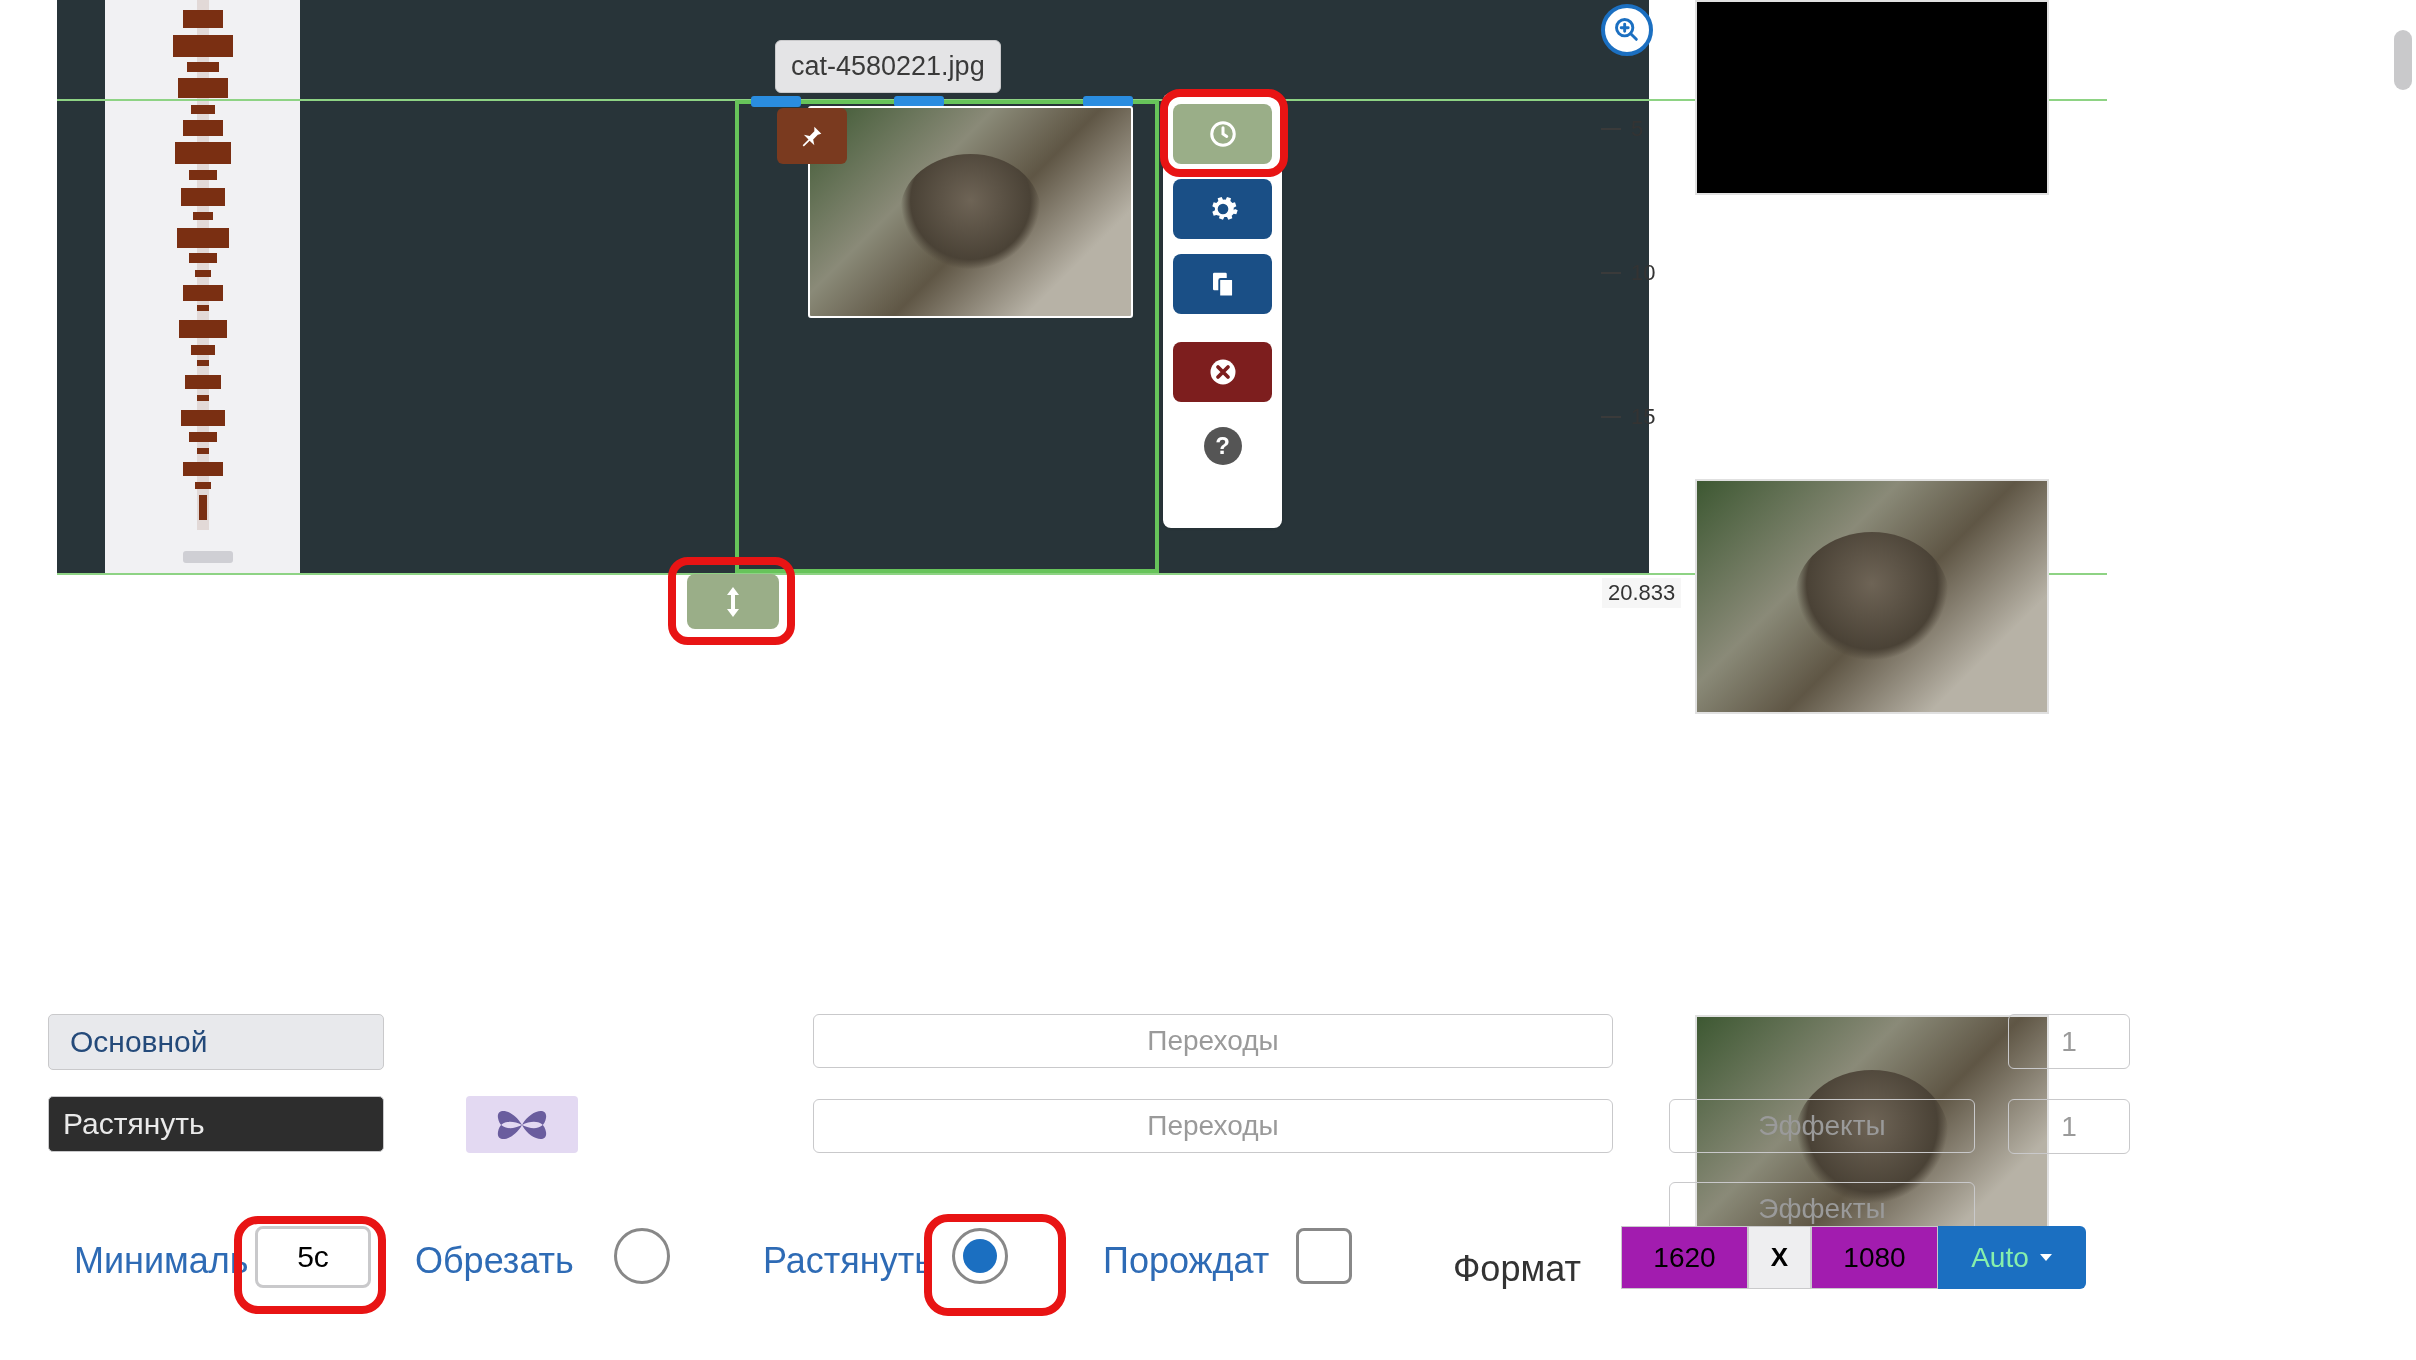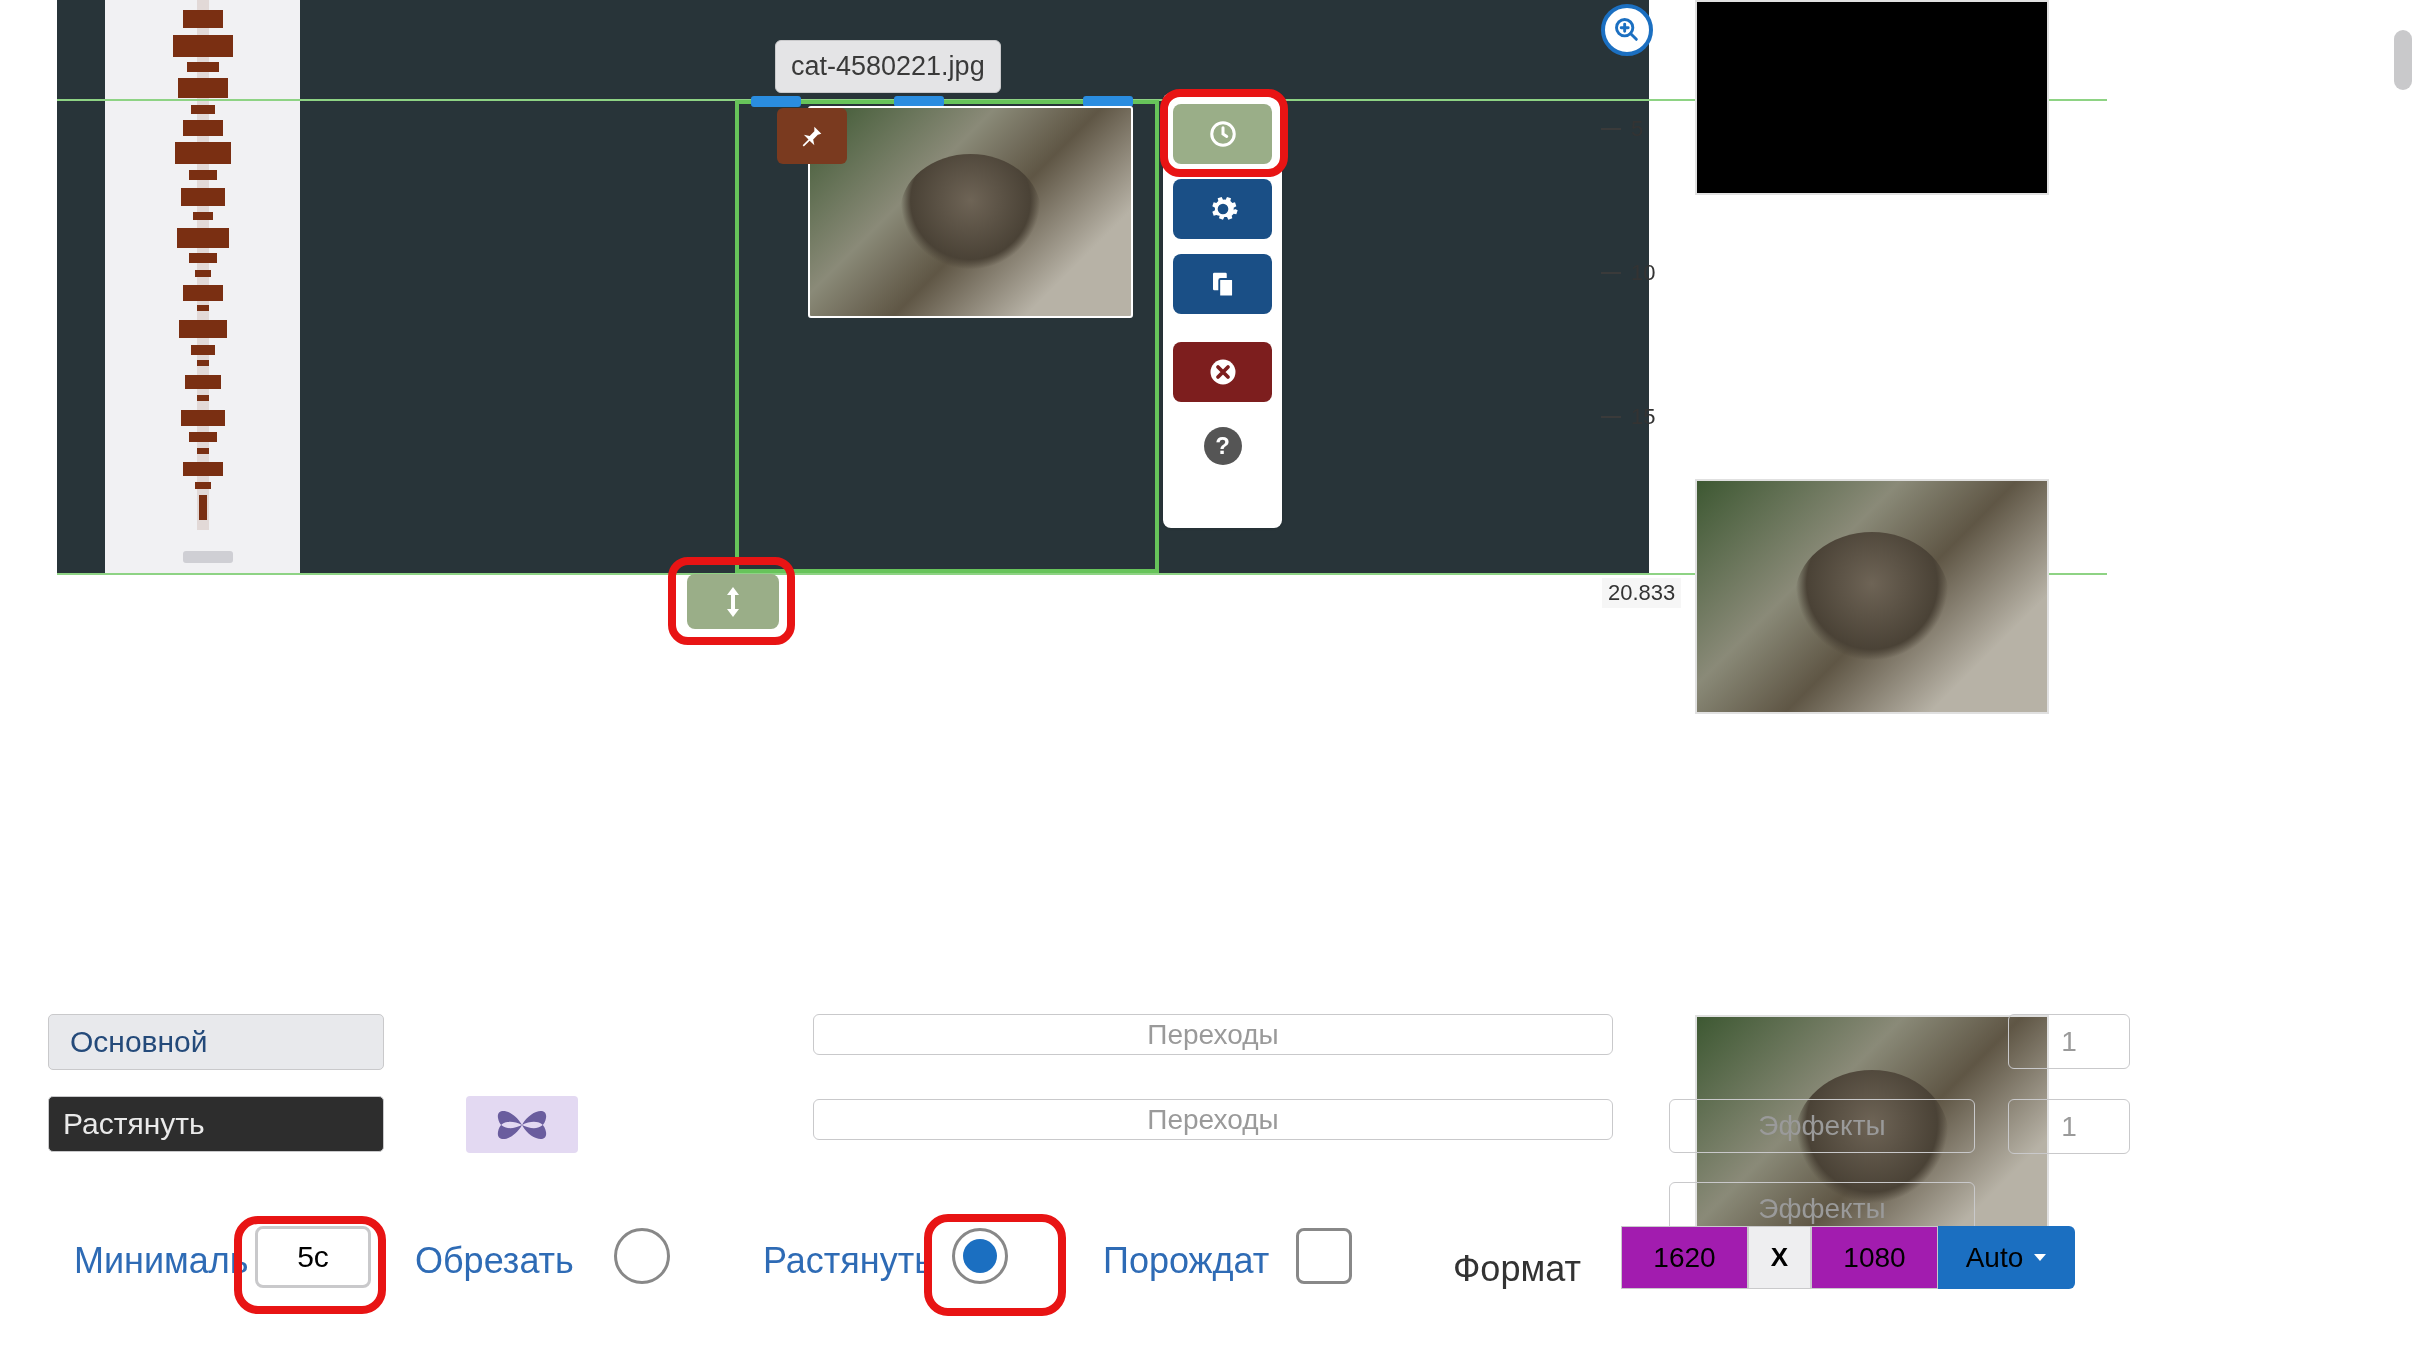--- a/index.html
+++ b/index.html
@@ -69,21 +69,21 @@
   
   .bottom { position: absolute; left: 48px; bottom: 0; right: 255px; height: 346px; }
   .tabcol { position: absolute; left: 0; top: 0; width: 350px; }
   .tab { width: 336px; height: 56px; border: 1px solid #c9c9cb; border-radius: 5px; display:flex; align-items:center; padding-left: 14px; font-size: 30px; margin-bottom: 26px; }
   .tab.music { background:#e8e9ec; color:#244a7a; }
   .tab.main { background:#e8e9ec; color:#244a7a;padding-left:21px; }
   .tab.global { background:#2d2d2d; color:#eaeaea; }
 
   .butterfly { position: absolute; left: 418px; top: 82px; width: 112px; height: 57px; background:#e3d9f2; border-radius:4px; display:flex; align-items:center; justify-content:center; }
 
-  .trans-input { position: absolute; left: 765px; width: 800px; height: 41px; border:1px solid #c9c9cb; border-radius:6px; text-align:right; font-size: 28px; color:#9a9a9a; display:flex; align-items:center; justify-content:center; }
+  .trans-input { position: absolute; left: 765px; width: 800px; height: 54px; border:1px solid #c9c9cb; border-radius:6px; text-align:right; font-size: 28px; color:#9a9a9a; display:flex; align-items:center; justify-content:center; }
   .trans-input.a { top: 0; }
   .trans-input.b { top: 85px; }
 
   .eff-input { position: absolute; left: 1621px; width: 306px; height: 54px; border:1px solid #c9c9cb; border-radius:6px; text-align:center; font-size: 28px; color:#9a9a9a; display:flex; align-items:center; justify-content:center; }
   .eff-input.a { top: 85px; }
   .eff-input.b { top: 168px; }
 
   .count-box { position: absolute; left: 1960px; width: 122px; height: 55px; border:1px solid #c9c9cb; border-radius:6px; text-align:center; font-size: 28px; color:#9a9a9a; display:flex; align-items:center; justify-content:center; }
   .count-box.a { top: 0; }
   .count-box.b { top: 85px; }
@@ -101,21 +101,21 @@
 
   .radio { position: absolute; top: 14px; width: 56px; height: 56px; border:3px solid #888; border-radius:50%; background:#fff; }
   .radio.crop { left: 540px; }
   .radio.stretch { left: 878px; }
   .radio.spawn { left: 1222px; border-radius:8px; }
   .radio .dot { position:absolute; left:50%; top:50%; transform:translate(-50%,-50%); width:34px; height:34px; border-radius:50%; background:#1b6fc1; }
 
   .fmt-group { position: absolute; left: 1547px; top: 12px; display:flex; }
   .fmt-in { width: 127px; height: 63px; border:1px solid #c9c9cb; background:#a21caf; font-size:28px; text-align:center; }
   .fmt-x { width: 63px; height: 63px; border:1px solid #c9c9cb; background:#eeeef0; font-size:26px; font-weight:bold; display:flex; align-items:center; justify-content:center; }
-  .fmt-auto { width: 137px; height: 63px; background:#1b6fc1; color:#000000; font-size:28px; display:flex; align-items:center; justify-content:center; border-radius:0 6px 6px 0; gap:10px; }
+  .fmt-auto { width: 148px; height: 63px; background:#1b6fc1; color:#86efac; font-size:28px; display:flex; align-items:center; justify-content:center; border-radius:0 6px 6px 0; gap:10px; }
 
   
   .sbar { position: absolute; right: 4px; top: 30px; width: 18px; height: 60px; background:#c9c9cb; border-radius:9px; }
 
   
   .cat-img { background: linear-gradient(135deg,#3d5832 0%,#8a8a78 35%,#5f5645 55%,#b7b2a6 80%); position:relative; overflow:hidden;}
   .cat-img::after{content:"";position:absolute;left:28%;top:22%;width:44%;height:56%;background:radial-gradient(ellipse at 50% 40%,#6e6456 0%,#4a4236 60%,transparent 70%);border-radius:50% 50% 45% 45%;}
 </style>
 </head>
 <body>

